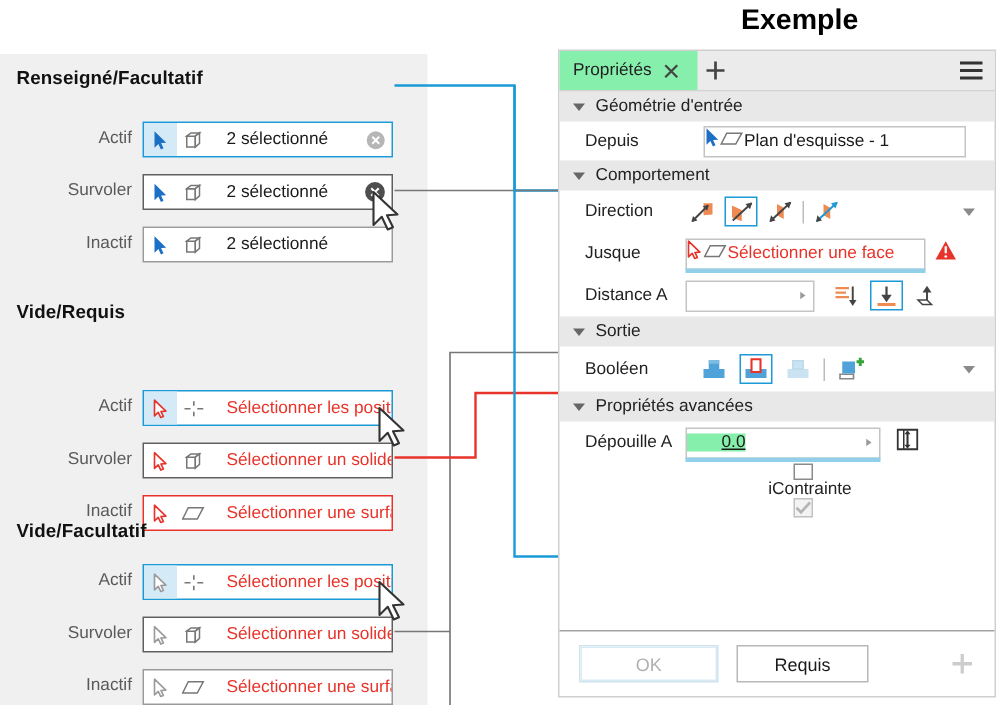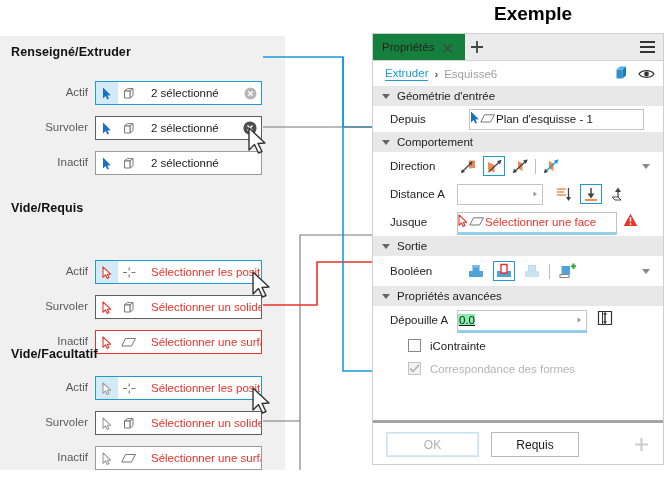--- a/index.html
+++ b/index.html
@@ -59,21 +59,21 @@
   
   .rp{
     position:absolute;left:372px;top:33px;width:292px;height:432px;
     background:#ffffff;border:1px solid #cfcfcf;box-sizing:border-box;
   }
   .rp-tabbar{
     position:relative;height:26px;background:#ebebeb;
     border-bottom:1px solid #d3d3d3;
   }
   .tab-active{
-    position:absolute;left:0;top:0;height:26px;background:#15803d;
+    position:absolute;left:0;top:0;height:26px;background:#86efac;
     display:flex;align-items:center;padding:0 6px 0 9px;box-sizing:border-box;
   }
   .tab-active .tlabel{font-size:11.5px;color:#222;white-space:nowrap;}
   .tab-x{margin-left:7px;width:13px;height:13px;position:relative;}
   .plus-tab{position:absolute;left:96px;top:5px;width:16px;height:16px;}
   .hamb{position:absolute;right:8px;top:7px;width:15px;height:12px;}
   .hamb i{display:block;height:1.6px;background:#333;margin-bottom:3.4px;}
 
   .breadcrumb{
     position:relative;height:25px;background:#fff;display:flex;align-items:center;
@@ -118,32 +118,32 @@
     width:22px;height:20px;display:flex;align-items:center;justify-content:center;
     box-sizing:border-box;
   }
   .iconbtn.sel{border:1.6px solid #1b9ad6;}
   .vsep{width:1px;height:15px;background:#bcbcbc;}
   .caret-dn{
     width:0;height:0;border-left:4px solid transparent;border-right:4px solid transparent;
     border-top:5px solid #8a8a8a;
   }
 
-  .cbrow{position:relative;height:23px;display:flex;align-items:center;padding-left:35px;}
+  .cbrow{position:relative;height:23px;display:flex;align-items:center;padding-left:35px;flex-direction:column;}
   .cbox{
     width:13px;height:13px;border:1.4px solid #8a8a8a;background:#fff;box-sizing:border-box;
     display:flex;align-items:center;justify-content:center;
   }
   .cbox.dis{border-color:#c2c2c2;background:#f3f3f3;}
   .cblabel{font-size:11.5px;color:#222;margin-left:9px;white-space:nowrap;}
   .cblabel.dis{color:#b4b4b4;}
 
   .footer{
     position:absolute;left:0;bottom:0;width:100%;height:44px;
-    border-top:3px solid #a3a3a3;box-sizing:border-box;
+    border-top:1px solid #a3a3a3;box-sizing:border-box;
   }
   .btn{
     position:absolute;top:9px;height:25px;box-sizing:border-box;
     background:#fff;border:1px solid #b8b8b8;
     font-size:12px;color:#1a1a1a;
     display:flex;align-items:center;justify-content:center;
   }
   .btn.ok{left:13px;width:93px;color:#b0b0b0;border:1px solid #cfe3ee;
     box-shadow:0 0 0 1px #d9ecf5 inset;}
   .btn.cancel{left:118px;width:88px;}
@@ -151,21 +151,21 @@
 </style>
 </head>
 <body>
 
 <div id="root">
 
   <div class="exemple" style="left:484px;top:3px;margin-left:10px;">Exemple</div>
 
   <div class="left-panel">
 
-    <div class="grp-title" style="left:11px;top:9px;">Renseigné/Extruder</div>
+    <div class="grp-title" style="left:11px;top:9px;">Renseigné/Facultatif</div>
 
     <div class="row-label" style="left:0px;top:50px;width:88px;">Actif</div>
     <div class="sel-field focus" style="left:95px;top:45px;width:167px;">
       <span class="lead">
         <svg width="10" height="13" viewBox="0 0 10 13">
             <path d="M1 0.5 L1 11.5 L3.6 9 L5.3 12.6 L7 11.8 L5.4 8.4 L8.8 8.2 Z" fill="#1b6fc4"></path>
           </svg>
       </span>
       <span class="ico2">
         <svg width="13" height="13" viewBox="0 0 13 13">
@@ -365,40 +365,20 @@
             <path d="M8 2 L8 14 M2 8 L14 8" stroke="#444" stroke-width="1.8"></path>
           </svg>
       </div>
       <div class="hamb">
           <i></i>
           <i></i>
           <i></i>
         </div>
     </div>
 
-    <div class="breadcrumb">
-      <span class="bc-link">Extruder</span>
-      <span class="bc-sep">›</span>
-      <span class="bc-dim">Esquisse6</span>
-      <span class="bc-right">
-        <span>
-          <svg width="15" height="16" viewBox="0 0 15 16">
-              <path d="M1.5 4.5 L7.5 4.5 L7.5 13.5 L1.5 13.5 Z" fill="#2d8fd0"></path>
-              <path d="M1.5 4.5 L5 1.5 L11 1.5 L7.5 4.5 Z" fill="#4fb2e8"></path>
-              <path d="M7.5 4.5 L11 1.5 L11 10.5 L7.5 13.5 Z" fill="#1f79b5"></path>
-            </svg>
-        </span>
-        <span>
-          <svg width="17" height="12" viewBox="0 0 17 12">
-              <path d="M1 6 C4 1.6 13 1.6 16 6 C13 10.4 4 10.4 1 6 Z" fill="none" stroke="#333" stroke-width="1.3"></path>
-              <circle cx="8.5" cy="6" r="2.4" fill="#333"></circle>
-            </svg>
-        </span>
-      </span>
-    </div>
 
     <div class="sec-head">
       <span class="tri"></span>
       <span class="sl">Géométrie d'entrée</span>
     </div>
 
 
     <div class="prow">
       <span class="plabel">Depuis</span>
       <div class="pfield" style="width:175px;">
@@ -451,20 +431,45 @@
         <span class="iconbtn">
           <svg width="19" height="17" viewBox="0 0 19 17">
               <path d="M7 3 L11.5 5.5 L11.5 13 L7 10.5 Z" fill="#ef8b52"></path>
               <path d="M2.5 14.5 L16 2" stroke="#1b9ad6" stroke-width="1.3"></path>
               <path d="M16.5 1.5 L12 2.5 L15 6 Z" fill="#1b9ad6"></path>
               <path d="M2 15 L6 14 L3 10.5 Z" fill="#444"></path>
             </svg>
         </span>
       </div>
       <span class="caret-dn" style="position:absolute;right:13px;"></span>
+    </div>
+
+    <div class="prow" style="height:28px;">
+      <span class="plabel">Jusque</span>
+      <div class="pfield" style="left:84px;width:160px;">
+        <span class="ico2">
+          <svg width="11" height="13" viewBox="0 0 11 13">
+              <path d="M1 0.8 L1 11.3 L3.5 8.9 L5.2 12.4 L6.9 11.6 L5.3 8.3 L8.6 8.1 Z" fill="#fff" stroke="#e8332a" stroke-width="1.1" stroke-linejoin="round"></path>
+            </svg>
+        </span>
+        <span class="ico2">
+          <svg width="16" height="11" viewBox="0 0 16 11">
+              <path d="M4.5 1.8 L14.5 1.8 L10.5 9 L0.8 9 Z" fill="#fff" stroke="#777" stroke-width="1"></path>
+            </svg>
+        </span>
+        <span class="ptxt red">Sélectionner une face</span>
+      </div>
+      <div class="underline-blue" style="left:84px;top:24px;width:160px;"></div>
+      <span style="position:absolute;left:250px;">
+        <svg width="15" height="14" viewBox="0 0 15 14">
+            <path d="M7.5 0.8 L14.3 13 L0.7 13 Z" fill="#e8332a"></path>
+            <path d="M7.5 4.2 L7.5 8.8" stroke="#fff" stroke-width="1.5"></path>
+            <circle cx="7.5" cy="11" r="0.9" fill="#fff"></circle>
+          </svg>
+      </span>
     </div>
 
     <div class="prow" style="height:28px;">
       <span class="plabel">Distance A</span>
       <div class="pfield" style="left:84px;width:86px;">
         <span class="ptxt" style="padding-left:5px;"></span>
         <span class="spin">
           <svg width="8" height="8" viewBox="0 0 8 8">
               <path d="M2.5 1.5 L6 4 L2.5 6.5 Z" fill="#9a9a9a"></path>
             </svg>
@@ -488,45 +493,20 @@
         <span class="iconbtn">
           <svg width="18" height="17" viewBox="0 0 18 17">
               <path d="M9 12 L9 4" stroke="#444" stroke-width="1.3"></path>
               <path d="M9 1.5 L6 6 L12 6 Z" fill="#444"></path>
               <path d="M3 11 L9 11 L12 14 L6 14 Z" fill="#fff" stroke="#444" stroke-width="1"></path>
             </svg>
         </span>
       </div>
     </div>
 
-    <div class="prow" style="height:28px;">
-      <span class="plabel">Jusque</span>
-      <div class="pfield" style="left:84px;width:160px;">
-        <span class="ico2">
-          <svg width="11" height="13" viewBox="0 0 11 13">
-              <path d="M1 0.8 L1 11.3 L3.5 8.9 L5.2 12.4 L6.9 11.6 L5.3 8.3 L8.6 8.1 Z" fill="#fff" stroke="#e8332a" stroke-width="1.1" stroke-linejoin="round"></path>
-            </svg>
-        </span>
-        <span class="ico2">
-          <svg width="16" height="11" viewBox="0 0 16 11">
-              <path d="M4.5 1.8 L14.5 1.8 L10.5 9 L0.8 9 Z" fill="#fff" stroke="#777" stroke-width="1"></path>
-            </svg>
-        </span>
-        <span class="ptxt red">Sélectionner une face</span>
-      </div>
-      <div class="underline-blue" style="left:84px;top:24px;width:160px;"></div>
-      <span style="position:absolute;left:250px;">
-        <svg width="15" height="14" viewBox="0 0 15 14">
-            <path d="M7.5 0.8 L14.3 13 L0.7 13 Z" fill="#e8332a"></path>
-            <path d="M7.5 4.2 L7.5 8.8" stroke="#fff" stroke-width="1.5"></path>
-            <circle cx="7.5" cy="11" r="0.9" fill="#fff"></circle>
-          </svg>
-      </span>
-    </div>
-
     <div class="sec-head">
       <span class="tri"></span>
       <span class="sl">Sortie</span>
     </div>
 
     <div class="prow" style="height:30px;">
       <span class="plabel">Booléen</span>
       <div style="position:absolute;left:92px;display:flex;align-items:center;gap:6px;">
         <span class="iconbtn">
           <svg width="20" height="18" viewBox="0 0 20 18">
@@ -560,21 +540,21 @@
     </div>
 
     <div class="sec-head">
       <span class="tri"></span>
       <span class="sl">Propriétés avancées</span>
     </div>
 
     <div class="prow" style="height:28px;">
       <span class="plabel">Dépouille A</span>
       <div class="pfield" style="left:84px;width:130px;">
-        <span class="ptxt" style="padding-left:1px;background:#86efac;text-decoration:underline;">0.0</span>
+        <span class="ptxt" style="padding-left:23px;background:#86efac;text-decoration:underline;">0.0</span>
         <span class="spin">
           <svg width="8" height="8" viewBox="0 0 8 8">
               <path d="M2.5 1.5 L6 4 L2.5 6.5 Z" fill="#9a9a9a"></path>
             </svg>
         </span>
       </div>
       <div class="underline-blue" style="left:84px;top:24px;width:130px;"></div>
       <span style="position:absolute;left:224px;">
         <svg width="16" height="16" viewBox="0 0 16 16">
             <path d="M1.5 1.5 L14.5 1.5 L14.5 14.5 L1.5 14.5 Z" fill="none" stroke="#333" stroke-width="1.2"></path>
@@ -590,21 +570,20 @@
       <span class="cbox"></span>
       <span class="cblabel">iContrainte</span>
     </div>
 
     <div class="cbrow">
       <span class="cbox dis">
         <svg width="11" height="9" viewBox="0 0 11 9">
             <path d="M1 4.5 L4 7.5 L10 1" fill="none" stroke="#b4b4b4" stroke-width="1.8"></path>
           </svg>
       </span>
-      <span class="cblabel dis">Correspondance des formes</span>
     </div>
 
     <div class="footer">
       <div class="btn ok">OK</div>
       <div class="btn cancel">Requis</div>
       <div class="plus-dis">
         <svg width="19" height="19" viewBox="0 0 19 19">
             <path d="M9.5 3 L9.5 16 M3 9.5 L16 9.5" stroke="#cccccc" stroke-width="2.2"></path>
           </svg>
       </div>

